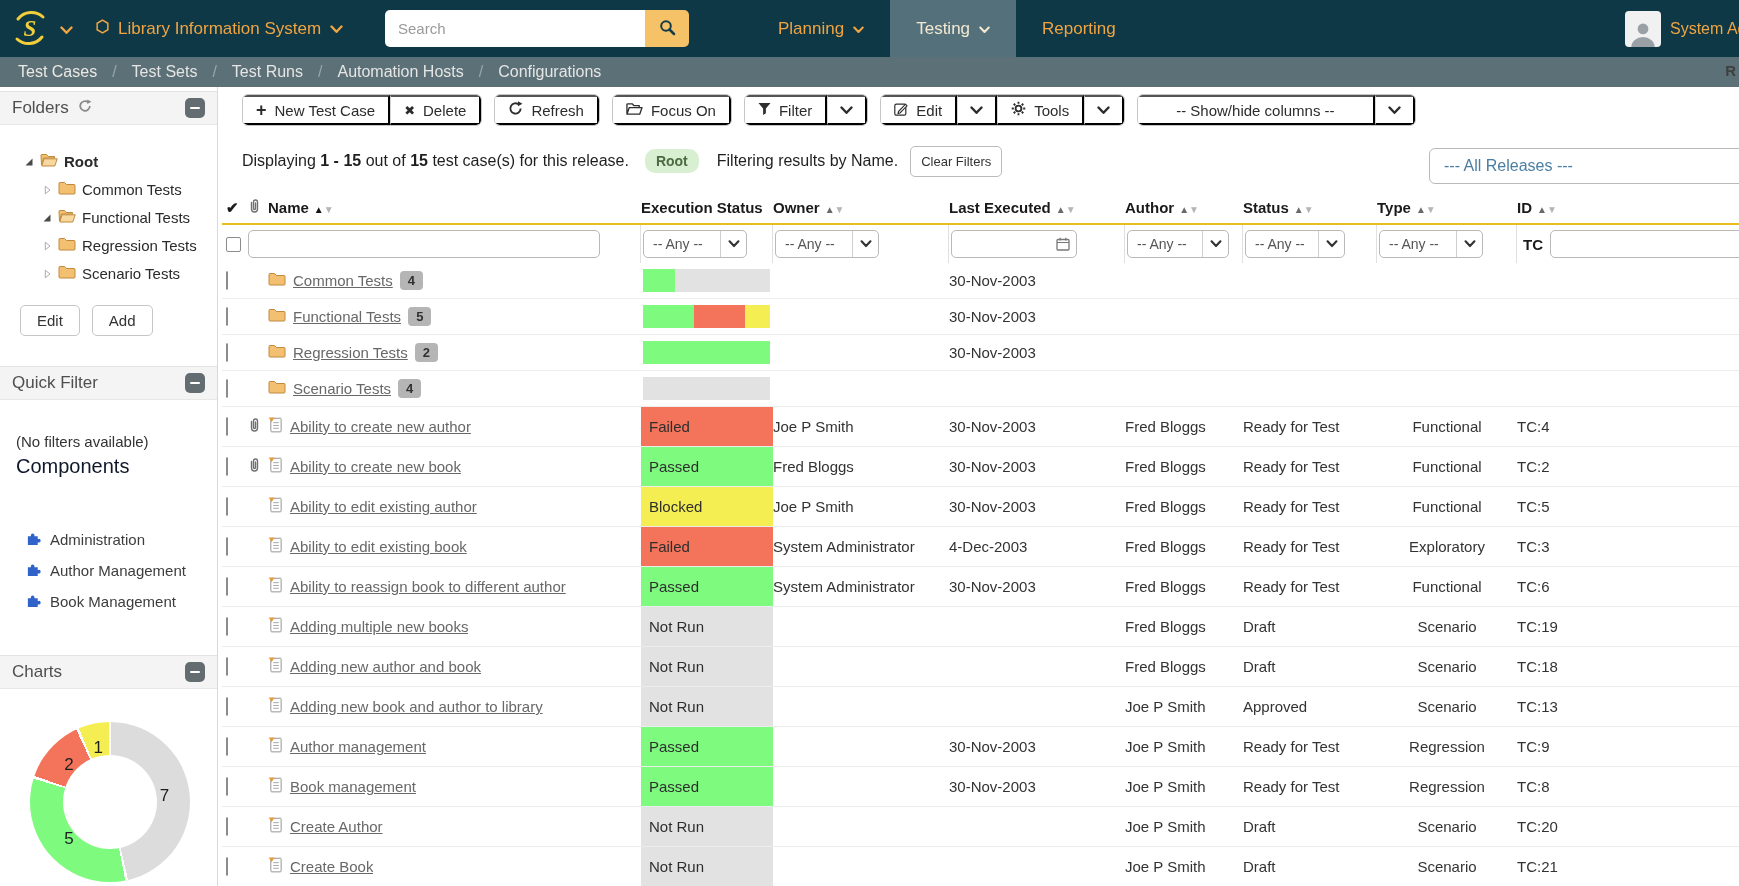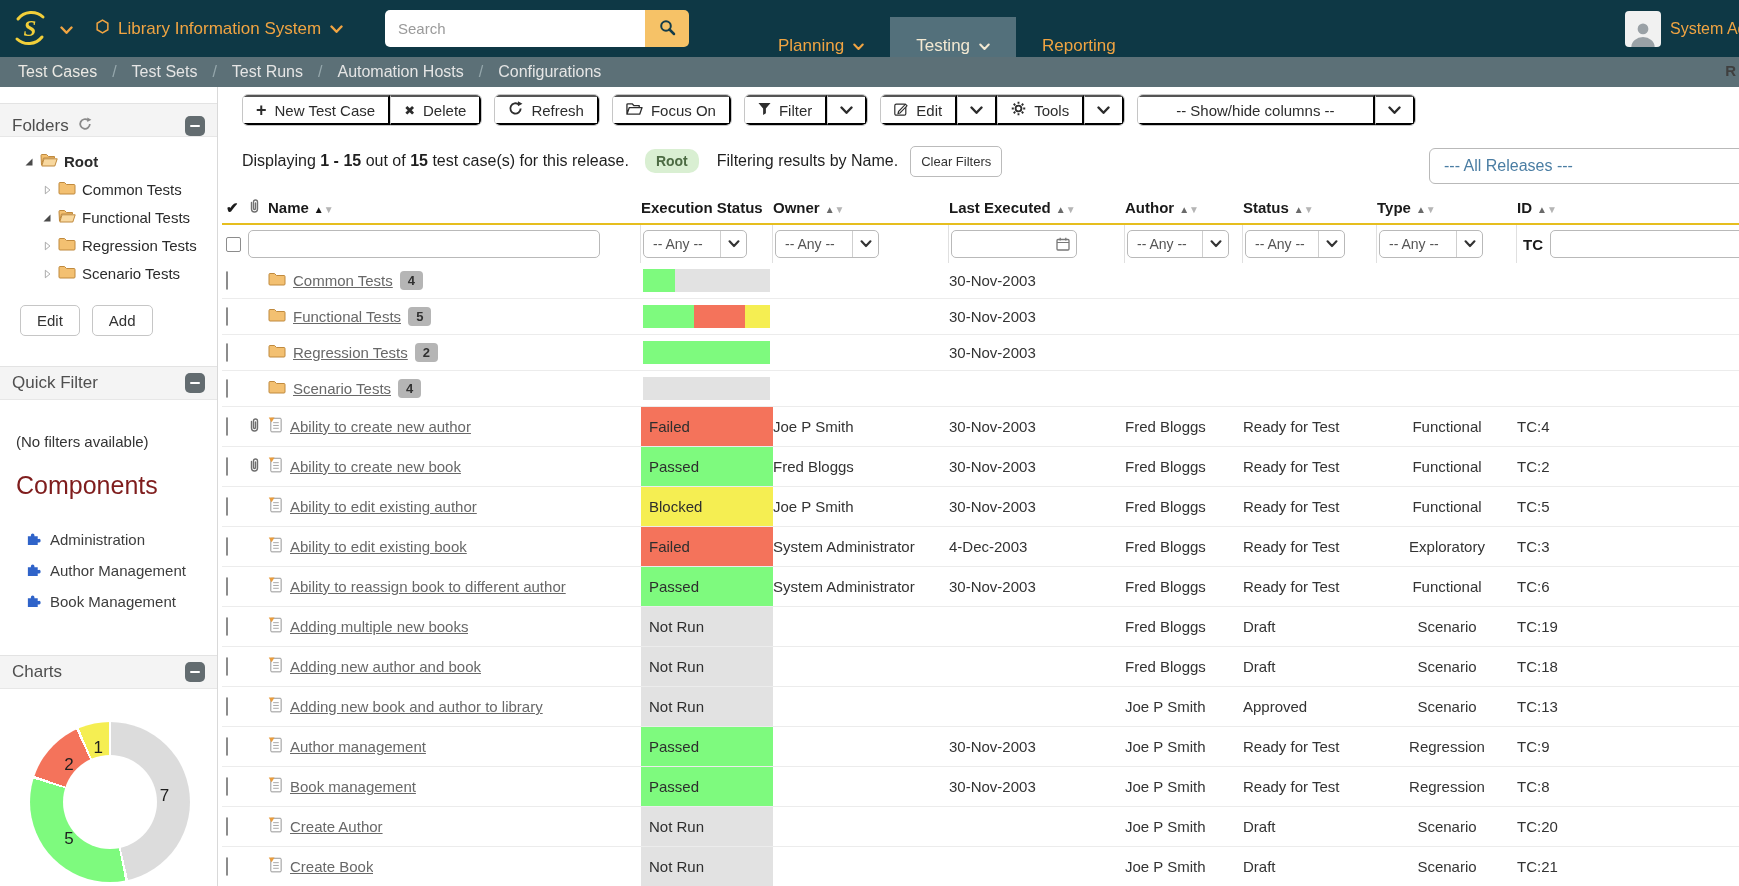--- a/index.html
+++ b/index.html
@@ -11,21 +11,21 @@
   .topbar { position:absolute; top:0; left:0; right:0; height:57px; background:#0e3845; }
   .logo-wrap { position:absolute; left:10px; top:8px; display:flex; align-items:center; gap:10px; }
   .proj-wrap { position:absolute; left:96px; top:0; height:57px; display:flex; align-items:center; gap:9px;
                color:#f0a442; font-size:17px; }
   .searchbox { position:absolute; left:385px; top:10px; height:37px; display:flex; }
   .searchbox input { width:260px; height:37px; border:none; outline:none; border-radius:5px 0 0 5px;
                      padding:0 13px; font-size:15px; color:#333; font-family:"Liberation Sans",sans-serif; }
   .searchbox input::placeholder { color:#9a9a9a; }
   .search-btn { width:44px; height:37px; background:#f6c267; border:none; border-radius:0 5px 5px 0;
                 display:flex; align-items:center; justify-content:center; cursor:pointer; }
-  .nav { position:absolute; left:752px; top:0; height:57px; display:flex;margin-top:17px; }
+  .nav { position:absolute; left:752px; top:0; height:57px; display:flex; }
   .nav-item { height:57px; display:flex; align-items:center; gap:9px; padding:0 26px;
               color:#f0a442; font-size:17px; cursor:pointer; }
   .nav-item.active { background:#53707b; color:#f3e9d2; }
   .userbox { position:absolute; right:0; top:0; height:57px; width:114px; display:flex; align-items:center;
              gap:9px; overflow:hidden; }
   .avatar { width:36px; height:36px; background:#f1f1f1; border-radius:4px; flex:0 0 auto;
             display:flex; align-items:flex-end; justify-content:center; overflow:hidden; }
   .username { color:#f0a442; font-size:16px; white-space:nowrap; }
 
   
@@ -51,21 +51,21 @@
   .tree-item { height:28px; display:flex; align-items:center; gap:6px; font-size:15px; color:#2b2b2b;
                white-space:nowrap; overflow:hidden; cursor:pointer; }
   .tree-item.lvl0 { padding-left:24px; }
   .tree-item.lvl1 { padding-left:42px; }
   .tree-item.bold { font-weight:bold; }
   .folder-btns { position:absolute; top:218px; left:20px; display:flex; gap:12px; }
   .side-btn { background:#fff; border:1px solid #c6c6c6; border-radius:5px; padding:6px 16px;
               font-size:15px; color:#333; cursor:pointer; font-family:"Liberation Sans",sans-serif; }
   .qf-header { top:279px; }
   .no-filters { position:absolute; top:346px; left:16px; font-size:15px; color:#333; }
-  .comp-title { position:absolute; top:384px; left:16px; font-size:25px; color:#7f1d1d; }
+  .comp-title { position:absolute; top:368px; left:16px; font-size:20px; color:#0f172a; }
   .comp-list { position:absolute; top:437px; left:0; width:217px; list-style:none; }
   .comp-item { height:31px; display:flex; align-items:center; gap:9px; padding-left:26px;
                font-size:15px; color:#3d3d3d; cursor:pointer; }
   .comp-item .lbl { max-width:150px; overflow:hidden; text-overflow:ellipsis; white-space:nowrap; }
   .charts-header { top:568px; }
   .donut { position:absolute; top:635px; left:30px; width:160px; height:160px; border-radius:50%; }
   .donut::after { content:""; position:absolute; inset:33px; background:#fff; border-radius:50%; }
   .donut-label { position:absolute; font-size:17px; color:#1e1e1e; z-index:2; }
 
   
@@ -213,21 +213,21 @@
       <span class="crumb-sep">/</span>
       <span class="crumb">Test Runs</span>
       <span class="crumb-sep">/</span>
       <span class="crumb">Automation Hosts</span>
       <span class="crumb-sep">/</span>
       <span class="crumb">Configurations</span>
       <span class="crumb-edge">R</span>
   </div>
 
   <aside class="sidebar">
-    <div class="panel-header" style="top:16px;align-items:flex-end;">
+    <div class="panel-header" style="top:4px;">
       <span>Folders</span>
       <span>
         <svg width="14" height="14" viewBox="0 0 16 16">
             <path d="M13.5,8 A5.5,5.5 0 1 1 11.6,3.8" fill="none" stroke="#8a8a8a" stroke-width="2"></path>
             <polygon points="10.6,0.5 10.6,5.6 15.3,3 " fill="#8a8a8a"></polygon>
           </svg>
       </span>
       <span class="spacer"></span>
       <span class="collapse-btn"></span>
     </div>

